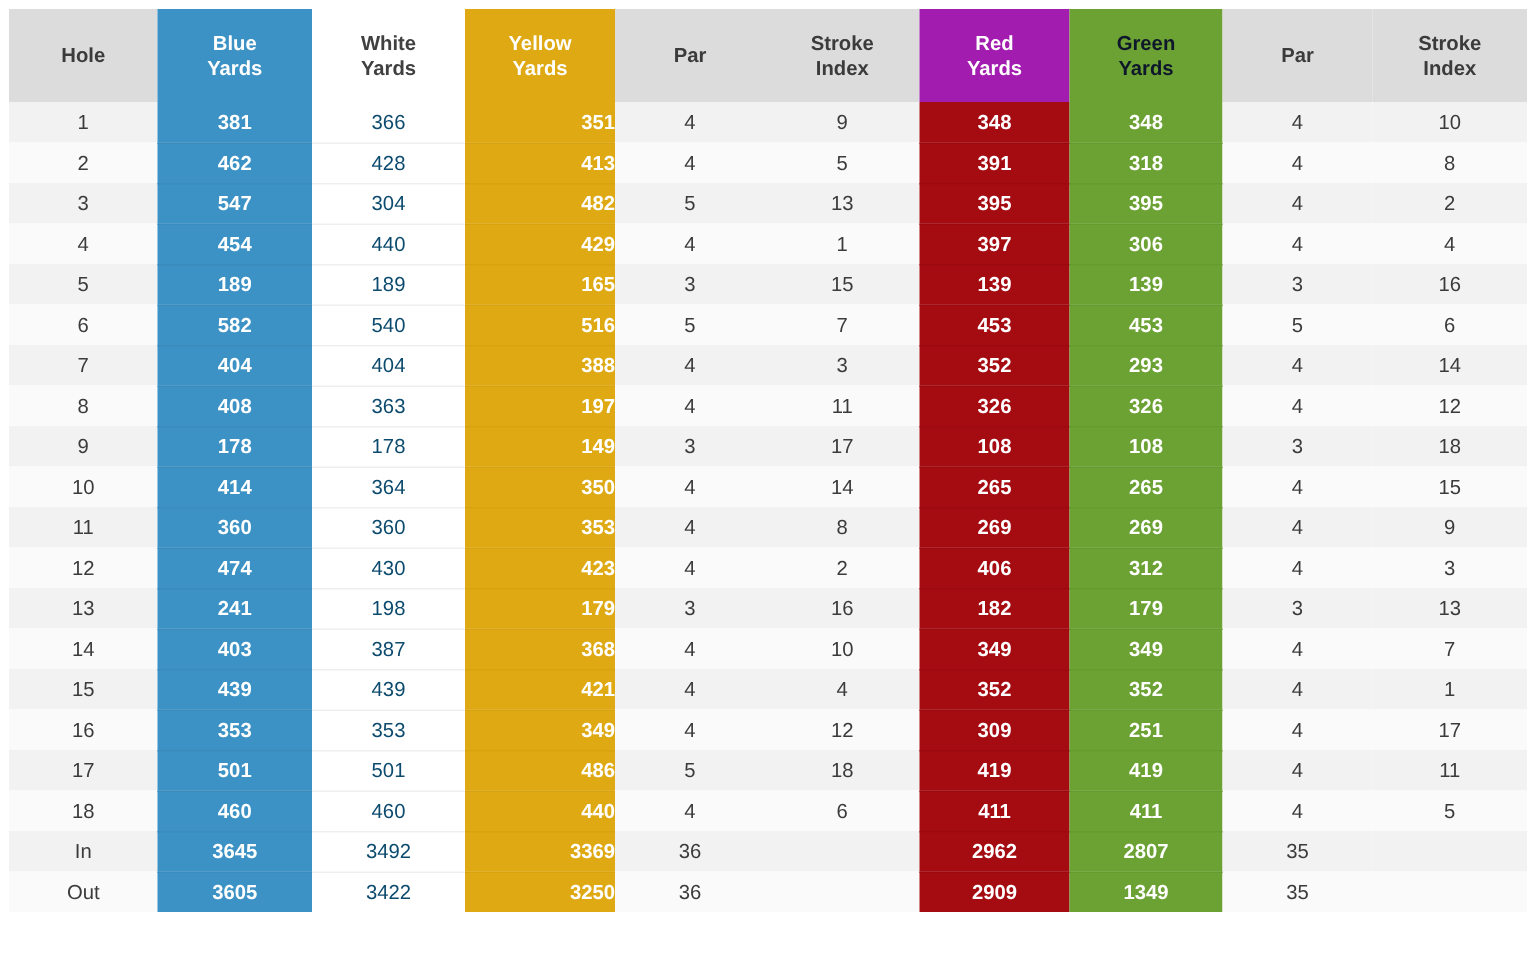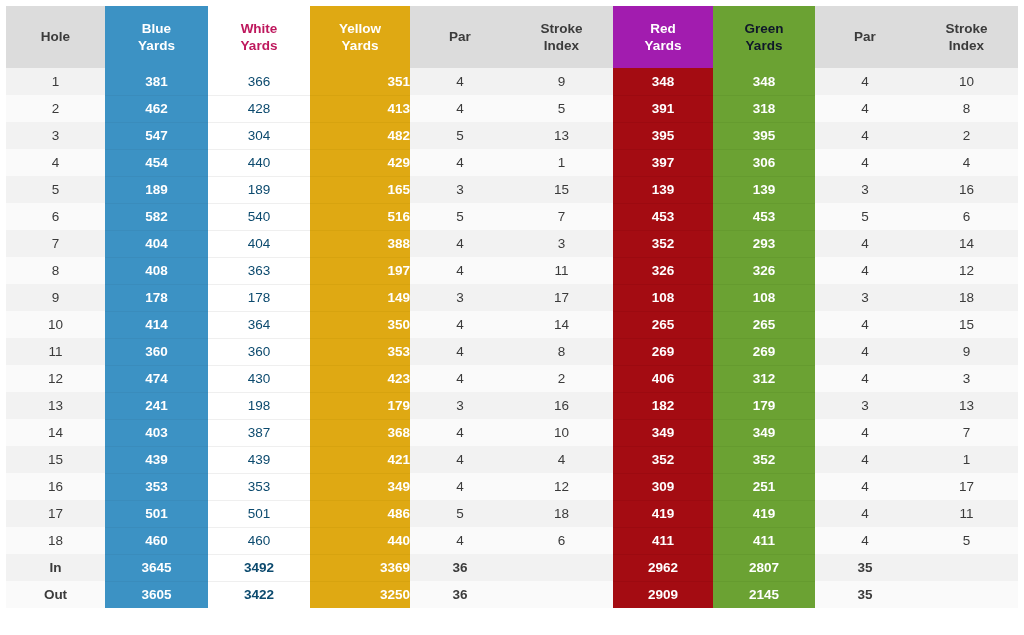--- a/index.html
+++ b/index.html
@@ -48,21 +48,21 @@
   thead th .hdr-l2 {
     display: block;
   }
   thead th.col-blue {
     background: #3c92c4;
     color: #ffffff;
     margin-top: 16px;
   }
   thead th.col-white {
     background: #ffffff;
-    color: #be185d;
+    color: #404040;
   }
   thead th.col-yellow {
     background: #dfa913;
     color: #ffffff;
   }
   thead th.col-red {
     background: #a21caf;
     color: #ffffff;
   }
   thead th.col-green {
@@ -110,21 +110,21 @@
     font-weight: bold;
     border-bottom: 1px solid #9c0a10;
   }
   tbody td.col-green {
     background: #6ba233 !important;
     color: #ffffff;
     font-weight: bold;
     border-bottom: 1px solid #659b2f;
   }
   tbody tr.summary-row td {
-    font-weight: bold;
+    font-weight: normal;
   }
   tbody tr.summary-row td.col-blue,
   tbody tr.summary-row td.col-yellow,
   tbody tr.summary-row td.col-red,
   tbody tr.summary-row td.col-green {
     font-weight: bold;
   }
 </style>
 </head>
 <body>
@@ -414,19 +414,19 @@
           <td class="col-plain"></td>
         </tr>
         <tr class="stripe-b summary-row">
           <td class="col-plain">Out</td>
           <td class="col-blue">3605</td>
           <td class="col-white">3422</td>
           <td class="col-yellow">3250</td>
           <td class="col-plain">36</td>
           <td class="col-plain"></td>
           <td class="col-red">2909</td>
-          <td class="col-green">2145</td>
+          <td class="col-green">1349</td>
           <td class="col-plain">35</td>
           <td class="col-plain"></td>
         </tr>
       </tbody>
   </table>
 </div>
 
 </body></html>

